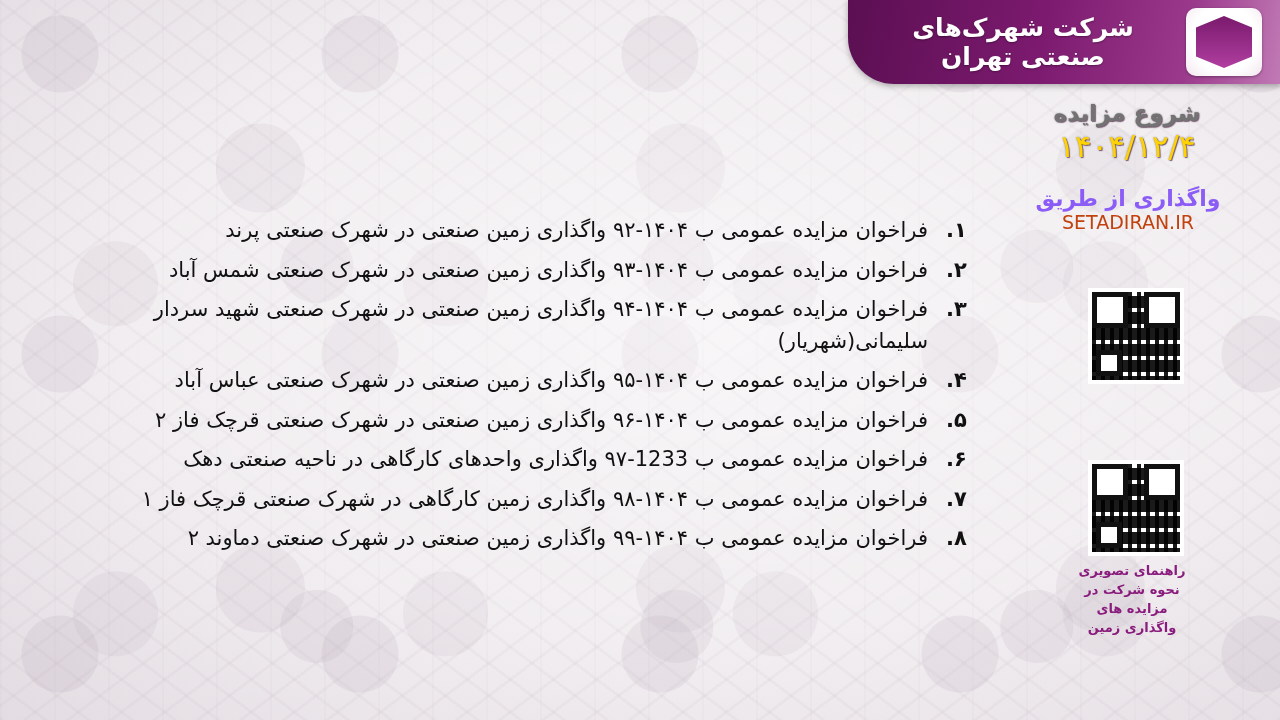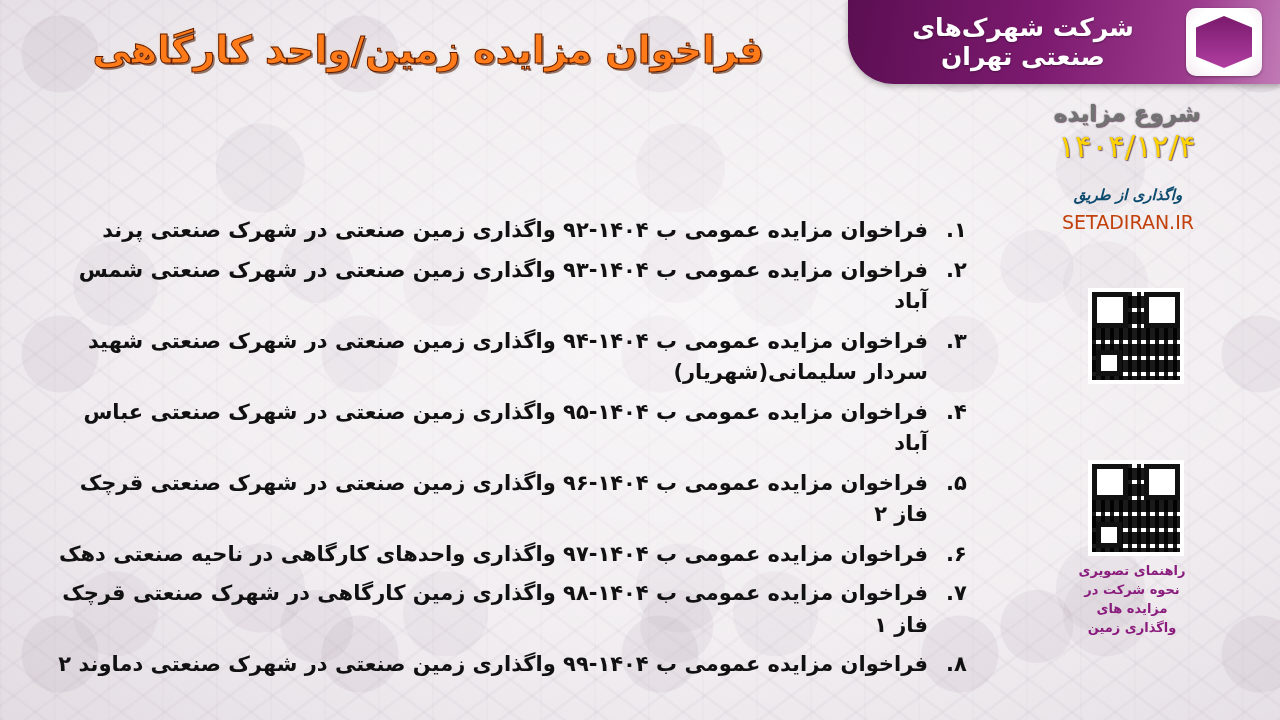--- a/index.html
+++ b/index.html
@@ -82,21 +82,21 @@
   .lbl-date {
     position: absolute; top: 128px; right: 38px;
     width: 230px; text-align: center;
     color: #ffd200; font-size: 31px; font-weight: normal;
     letter-spacing: 1px;
     text-shadow: 1px 1px 1px rgba(80,40,70,0.7), 0 0 2px rgba(0,0,0,0.45);
   }
   .lbl-via {
     position: absolute; top: 186px; right: 52px;
     width: 200px; text-align: center;
-    color: #0c4a6e; font-size: 15px; font-weight: bold; font-style: italic;
+    color: #8b5cf6; font-size: 22px; font-weight: bold;
   }
   .lbl-site {
     position: absolute; top: 211px; right: 52px;
     width: 200px; text-align: center;
     color: #c2410c; font-size: 19px; font-weight: normal;
     direction: ltr;
   }
   .qr {
     position: absolute;
     width: 96px; height: 96px;
@@ -161,21 +161,21 @@
     margin-bottom: 8px;
     direction: rtl;
   }
   #list .num {
     width: 34px; text-align: left;
     color: #111; font-size: 21px; font-weight: bold;
     flex: none;
   }
   #list .txt {
     flex: 1;
-    color: #111; font-size: 21px; font-weight: bold;
+    color: #111; font-size: 21px; font-weight: normal;
     text-align: right;
     line-height: 1.5;
   }
 </style>
 </head>
 <body>
 
 <div id="poster">
   <div id="pattern"></div>
   <div id="vignette"></div>
@@ -201,21 +201,20 @@
 
     <div class="qr" id="qr2">
       <div class="cells">
           <span class="corner3"></span>
         </div>
     </div>
     <div class="qr-caption" id="qr2-caption">راهنمای تصویری نحوه شرکت در مزایده های واگذاری زمین</div>
   </div>
 
   <div id="headline">
-    <div>فراخوان مزایده زمین/واحد کارگاهی</div>
   </div>
 
   <ul id="list">
       <li>
         <span class="num">۱.</span>
         <span class="txt">فراخوان مزایده عمومی ب ۱۴۰۴-۹۲ واگذاری زمین صنعتی در شهرک صنعتی پرند</span>
       </li>
       <li>
         <span class="num">۲.</span>
         <span class="txt">فراخوان  مزایده عمومی ب ۱۴۰۴-۹۳ واگذاری زمین صنعتی در شهرک صنعتی شمس آباد</span>
@@ -227,21 +226,21 @@
       <li>
         <span class="num">۴.</span>
         <span class="txt">فراخوان  مزایده عمومی ب ۱۴۰۴-۹۵ واگذاری زمین صنعتی در شهرک صنعتی عباس آباد</span>
       </li>
       <li>
         <span class="num">۵.</span>
         <span class="txt">فراخوان  مزایده عمومی ب ۱۴۰۴-۹۶ واگذاری زمین صنعتی در شهرک صنعتی قرچک فاز ۲</span>
       </li>
       <li>
         <span class="num">۶.</span>
-        <span class="txt">فراخوان  مزایده عمومی ب ۱۴۰۴-۹۷ واگذاری واحدهای کارگاهی در ناحیه صنعتی دهک</span>
+        <span class="txt">فراخوان  مزایده عمومی ب 1233-۹۷ واگذاری واحدهای کارگاهی در ناحیه صنعتی دهک</span>
       </li>
       <li>
         <span class="num">۷.</span>
         <span class="txt">فراخوان  مزایده عمومی ب ۱۴۰۴-۹۸ واگذاری زمین کارگاهی در شهرک صنعتی قرچک فاز ۱</span>
       </li>
       <li>
         <span class="num">۸.</span>
         <span class="txt">فراخوان  مزایده عمومی ب ۱۴۰۴-۹۹ واگذاری زمین صنعتی در شهرک صنعتی دماوند ۲</span>
       </li>
     </ul>

